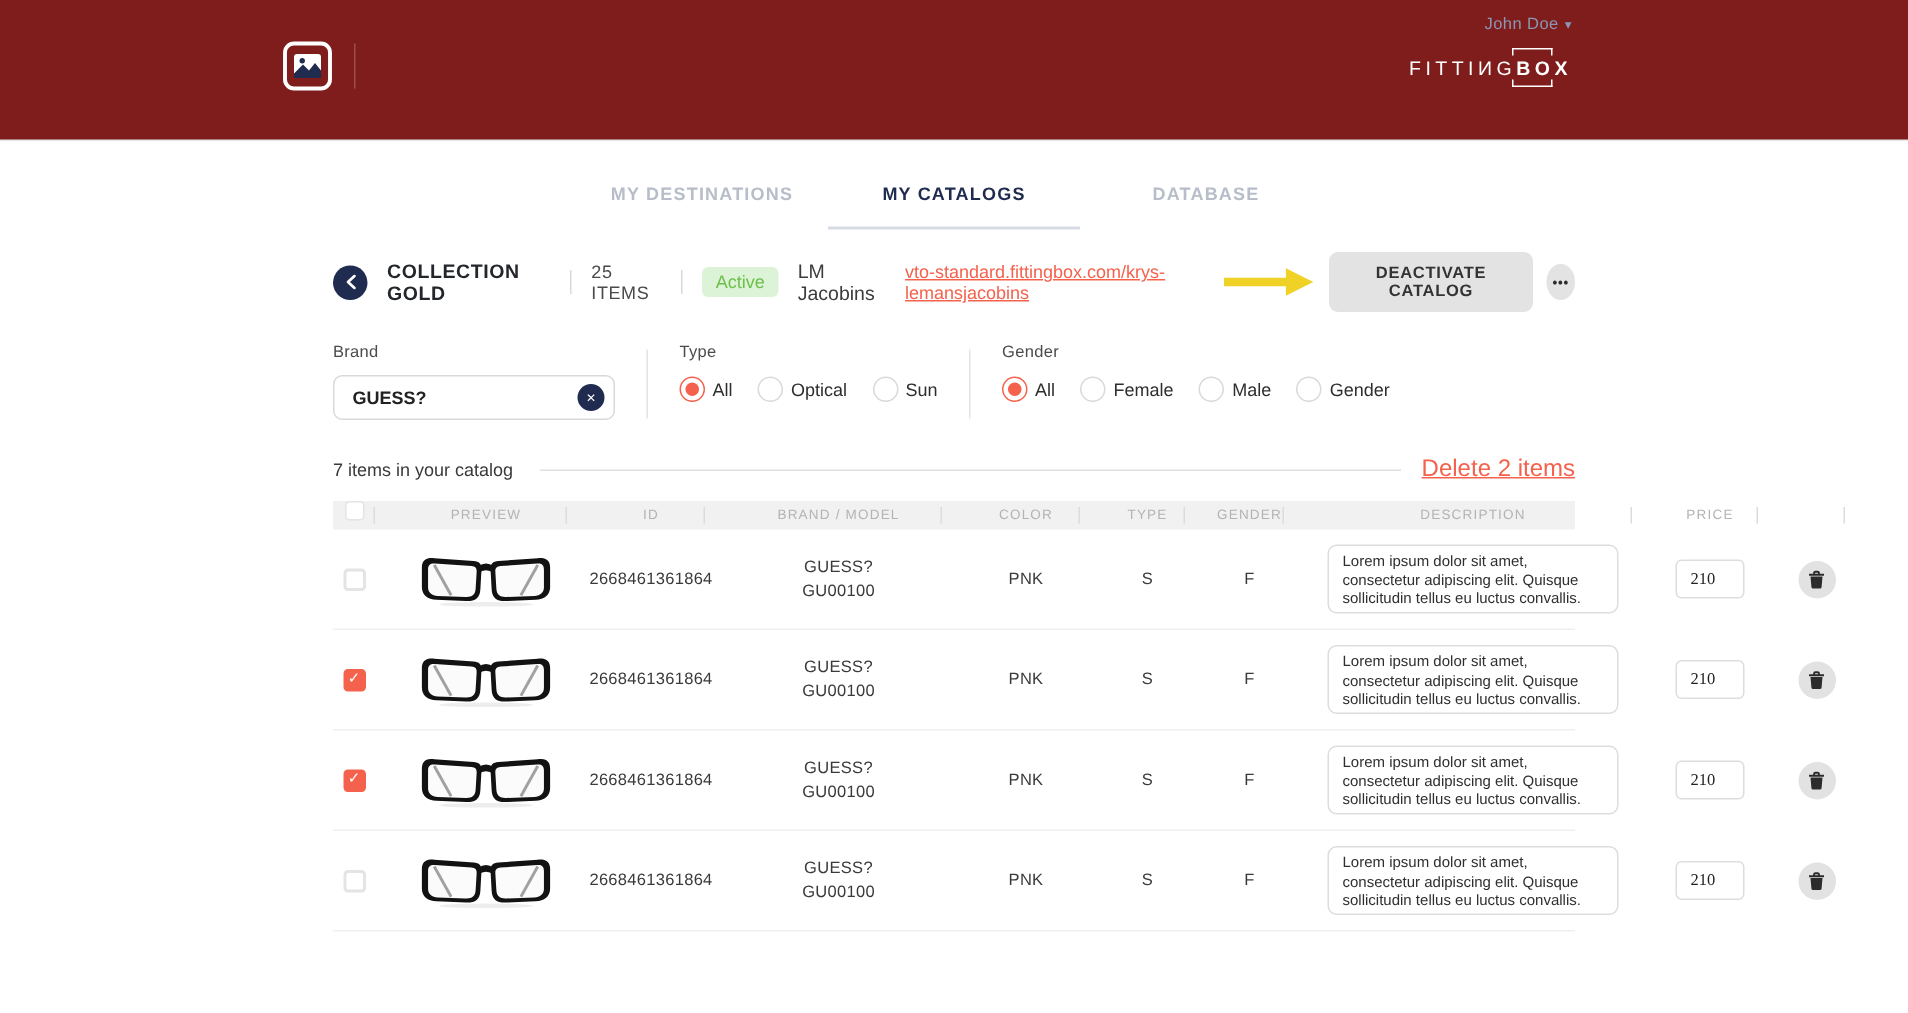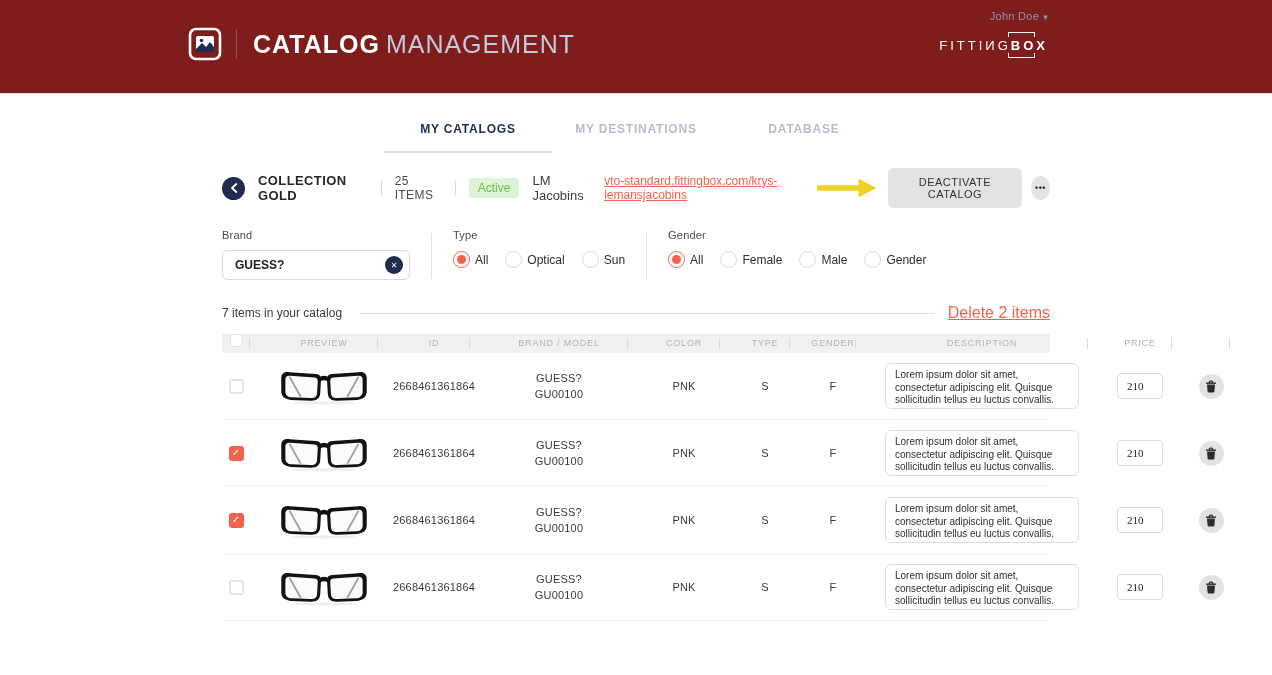--- a/index.html
+++ b/index.html
@@ -38,21 +38,21 @@
   .back-btn { width:23px; height:23px; border-radius:50%; background:#1f2c50; display:flex;
     align-items:center; justify-content:center; cursor:pointer; flex:none; }
   .coll-title { font-size:13px; font-weight:bold; color:#23262b; letter-spacing:.4px; margin-left:13px; }
   .vdiv { width:1px; height:16px; background:#d9d9d9; margin:0 13px; flex:none; }
   .coll-items { font-size:12px; color:#4a4a4a; letter-spacing:.4px; }
   .status-badge { font-size:12px; color:#6cc04b; background:#ddf3d7; border-radius:4px; padding:3px 9px; }
   .coll-name { font-size:13px; color:#3c3c3c; margin-left:13px; }
   .coll-link { font-size:12px; color:#f4624d; text-decoration:underline; margin-left:11px; cursor:pointer; }
   .coll-right { margin-left:auto; display:flex; align-items:center; }
   .deactivate-btn { background:#e3e3e3; border:none; border-radius:6px; padding:8px 15px; font-size:11px;
-    font-weight:normal; letter-spacing:.5px; color:#333; cursor:pointer; margin-left:6px;
+    font-weight:bold; letter-spacing:.5px; color:#333; cursor:pointer; margin-left:6px;
     font-family:inherit; }
   .more-btn { width:24px; height:24px; border-radius:50%; background:#e3e3e3; display:flex; align-items:center;
     justify-content:center; font-size:9px; letter-spacing:.5px; color:#2b2b2b; cursor:pointer; margin-left:9px;
     font-weight:bold; }
 
   
   .filters { display:flex; margin-top:26px; }
   .f-label { font-size:11px; color:#4b4b4b; margin-bottom:9px; letter-spacing:.2px; }
   .brand-group { width:188px; }
   .input-wrap { position:relative; }
@@ -130,34 +130,31 @@
     <span>John Doe</span><span class="caret">▾</span>
   </div>
   <div class="brand-block">
     <svg class="logo-icon" viewBox="0 0 34 34">
       <rect x="2" y="2" width="30" height="30" rx="6" fill="none" stroke="#fff" stroke-width="2.6"></rect>
       <rect x="8" y="9" width="18" height="16" rx="2" fill="#fff"></rect>
       <circle cx="13.5" cy="13.5" r="1.8" fill="#1f2c50"></circle>
       <path d="M8,22 L14,16 L18,20 L22,15 L26,20 L26,25 L8,25 Z" fill="#1f2c50"></path>
     </svg>
     <span class="brand-divider"></span>
-    <div class="app-title">
-      <span class="bold">CATALOG</span><span class="light">MANAGEMENT</span>
-    </div>
   </div>
   <div class="fb-logo">
     <span>FITTIИG</span><span class="fb-bo">BO</span><span class="fb-bold">X</span>
   </div>
 </div>
 
 <div class="container">
 
   <div class="tabs">
+    <div class="tab">MY DESTINATIONS</div>
     <div class="tab active">MY CATALOGS</div>
-    <div class="tab">MY DESTINATIONS</div>
     <div class="tab">DATABASE</div>
   </div>
 
   <div class="collection-bar">
     <div class="back-btn">
       <svg width="8" height="10" viewBox="0 0 8 10">
           <path d="M6.3,1 L2,5 L6.3,9" stroke="#fff" stroke-width="1.8" fill="none" stroke-linecap="round" stroke-linejoin="round"></path>
         </svg>
     </div>
     <span class="coll-title">COLLECTION GOLD</span>

